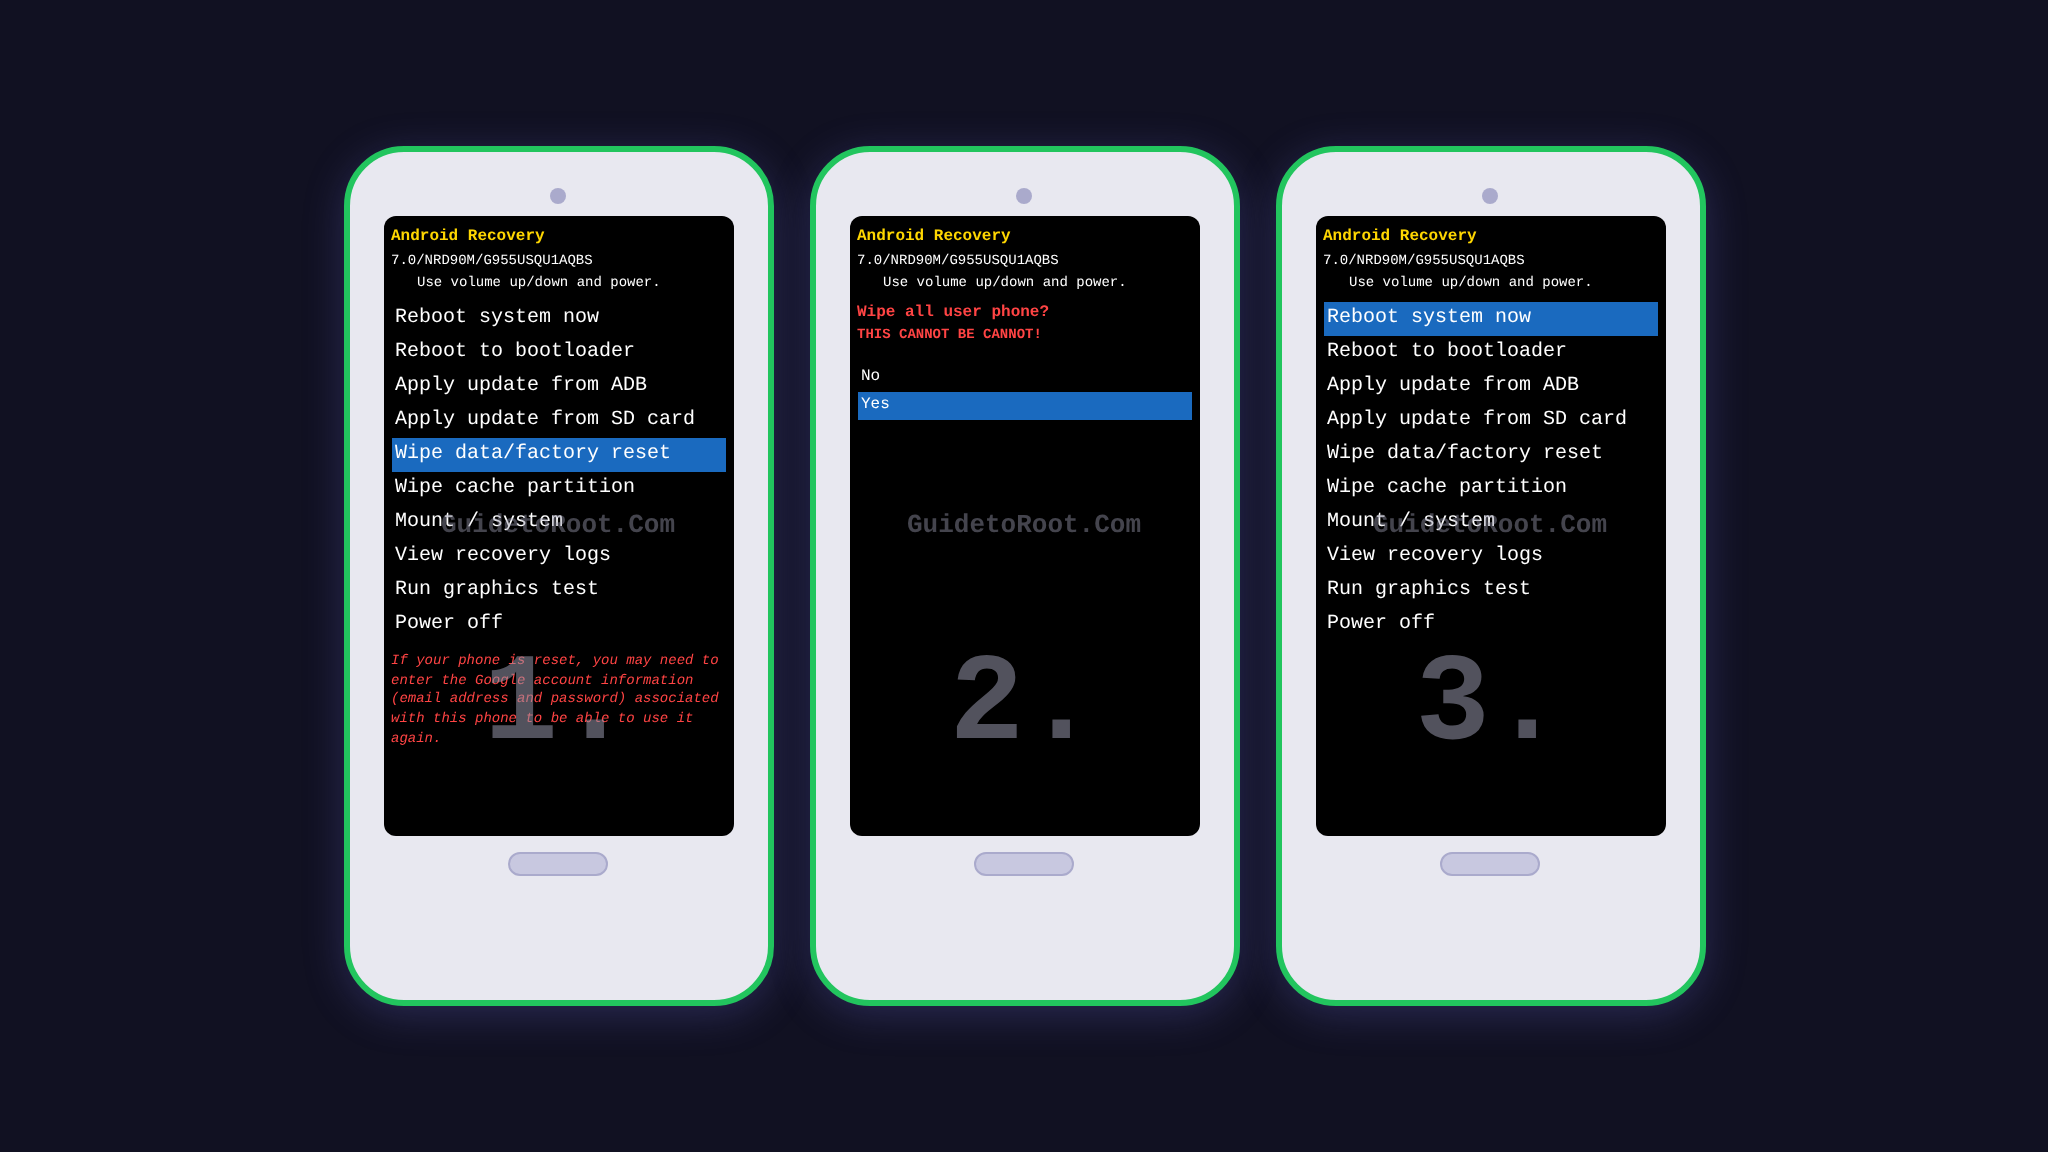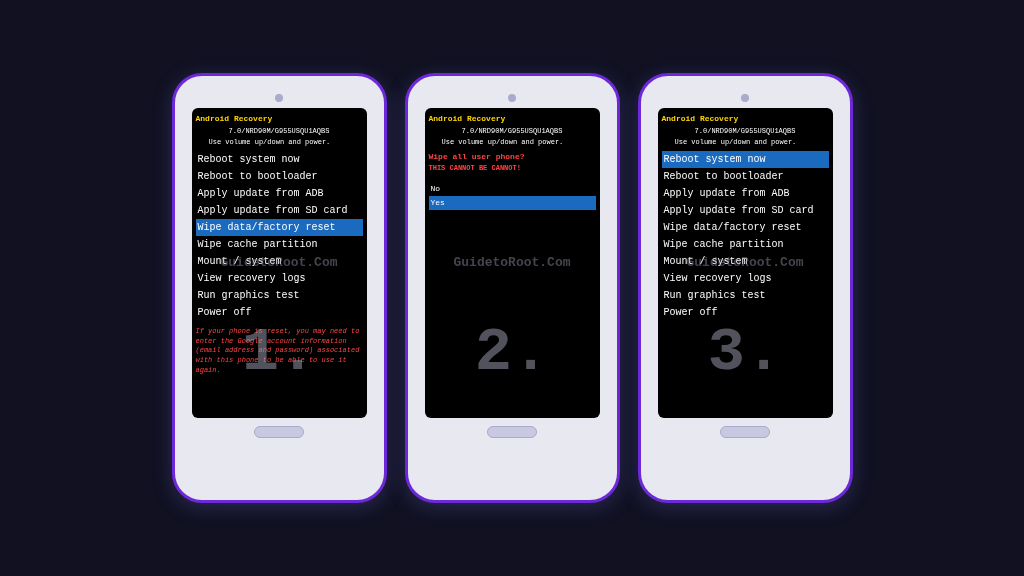--- a/index.html
+++ b/index.html
@@ -27,21 +27,21 @@
       display: flex;
       flex-direction: column;
       align-items: center;
       position: relative;
     }
     .phone {
       width: 215px;
       height: 430px;
       background: #e8e8f0;
       border-radius: 30px;
-      border: 3px solid #6d28d9;
+      border: 3px solid #22c55e;
       box-shadow: 0 4px 20px rgba(100,100,200,0.3);
       display: flex;
       flex-direction: column;
       align-items: center;
       padding: 18px 10px 15px;
       position: relative;
     }
     .phone-camera {
       width: 8px;
       height: 8px;
@@ -67,21 +67,20 @@
     .screen-title {
       color: #ffd700;
       font-weight: bold;
       font-size: 8px;
       margin-bottom: 1px;
     }
     .screen-subtitle {
       color: #fff;
       font-size: 7px;
       margin-bottom: 1px;
-      text-align: center;
     }
     .screen-info {
       color: #fff;
       font-size: 7px;
       margin-bottom: 4px;
       margin-left: 13px;
     }
     .menu-item {
       color: #fff;
       font-size: 10px;

